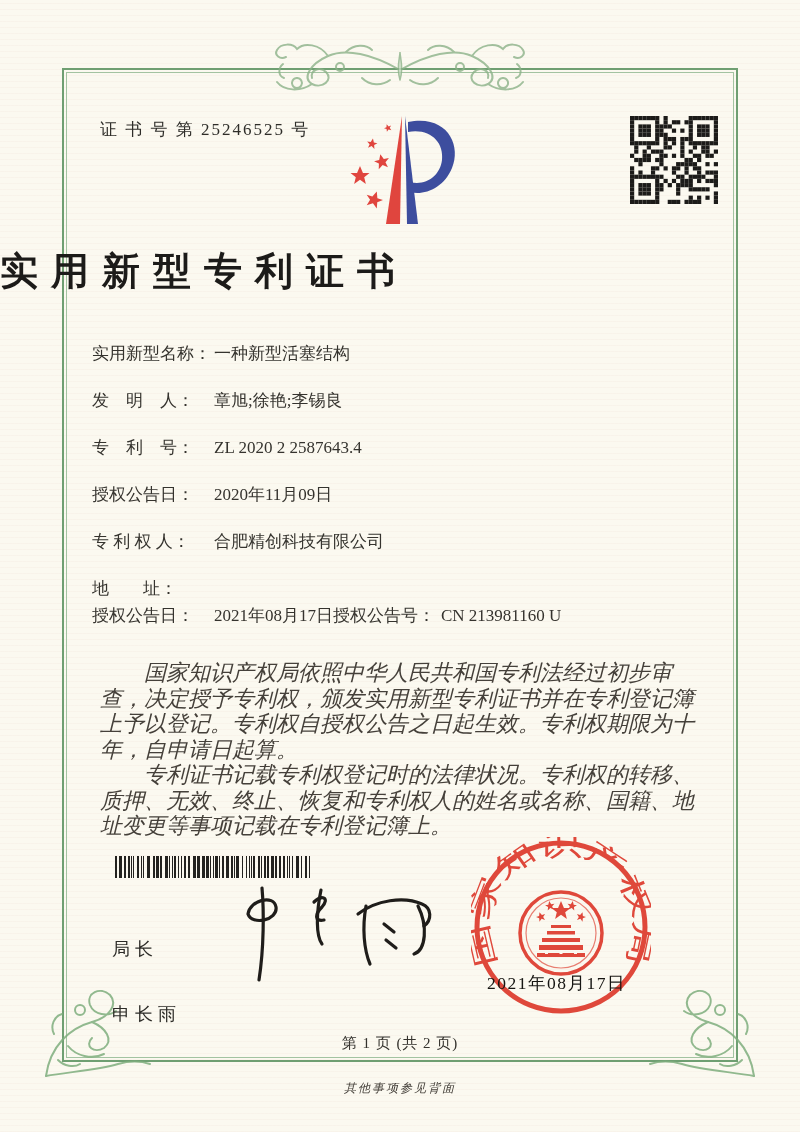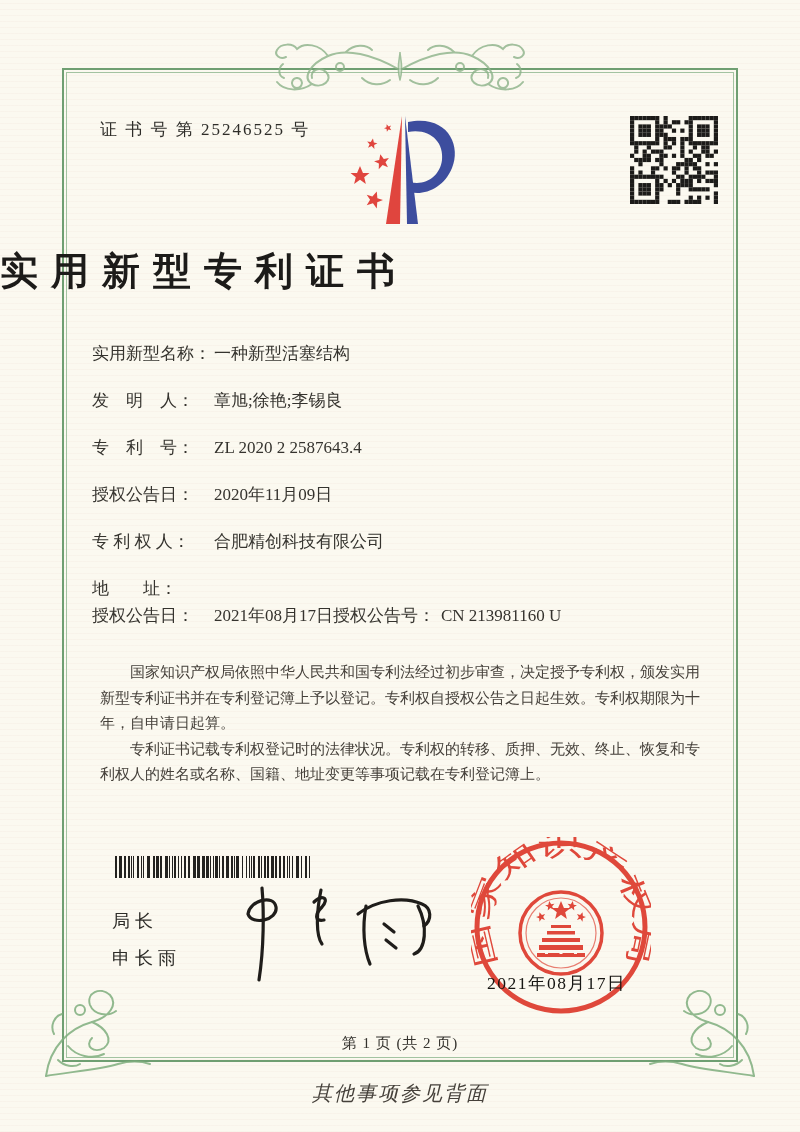--- a/index.html
+++ b/index.html
@@ -46,40 +46,41 @@
   .fields{position:absolute;left:92px;top:341px;width:600px;font-size:17px;}
   .row{display:flex;line-height:26px;margin-bottom:21px;color:#35332e;}
   .row .label{flex:0 0 122px;white-space:nowrap;}
   .row .value{max-width:450px;}
   .row.address{margin-bottom:1px;}
   .grant-pair{display:flex;}
   .grant-pair.second{}
   
   .body-text{
     position:absolute;left:100px;top:660px;width:614px;
-    font-size:15px;line-height:25.5px;color:#45403a;
+    font-size:22px;line-height:25.5px;color:#45403a;
+    font-style:italic;
   }
   .body-text p{margin:0;text-indent:2em;}
   
   .barcode{position:absolute;left:115px;top:856px;width:198px;height:22px;}
   .director{position:absolute;left:112px;top:903px;font-size:18px;color:#2c2b27;}
-  .director div{line-height:37px;letter-spacing:5px;}
+  .director div{line-height:37px;letter-spacing:5px;margin-top:28px;}
   .sign{position:absolute;left:218px;top:880px;width:230px;height:110px;}
   .seal{position:absolute;left:471px;top:837px;width:180px;height:180px;opacity:0.92;}
   .seal-date{
     position:absolute;left:487px;top:971px;width:170px;
     font-size:17.5px;letter-spacing:1.5px;color:#161512;z-index:3;
   }
   .page-info{
     position:absolute;left:0;top:1034px;width:800px;text-align:center;
     font-size:15px;color:#33312c;letter-spacing:1px;
   }
   .back-note{
     position:absolute;left:0;top:1080px;width:800px;text-align:center;
-    font-size:20px;color:#45403a;font-style:italic;letter-spacing:2px;
+    font-size:12px;color:#45403a;font-style:italic;letter-spacing:2px;
   }
 </style>
 </head>
 <body>
 
 <div class="page">
 
   <div class="frame">
     <div class="frame-inner"></div>
   </div>

